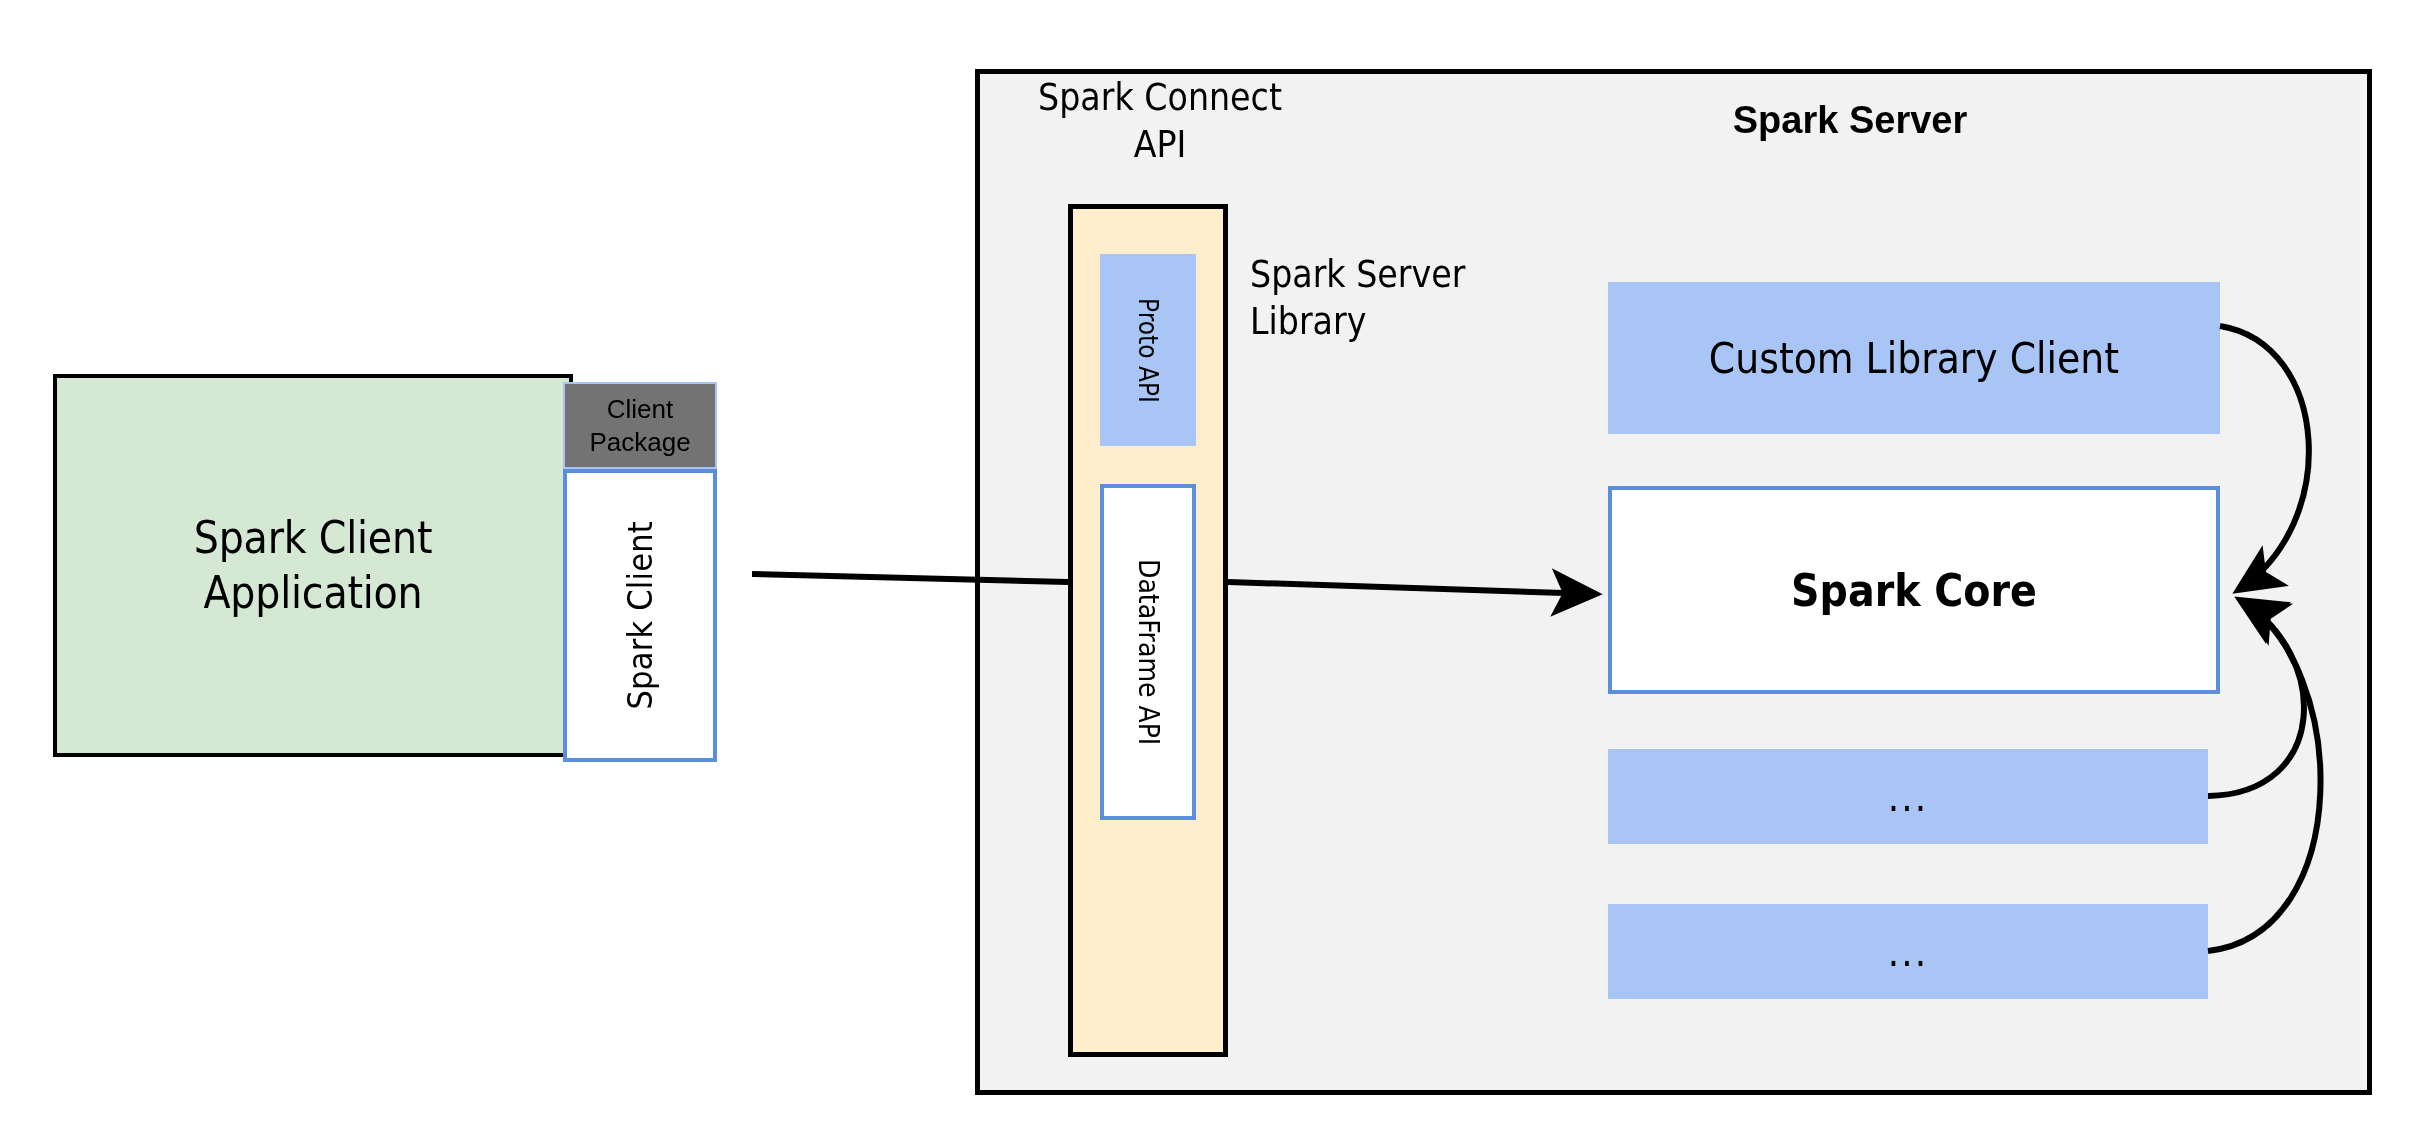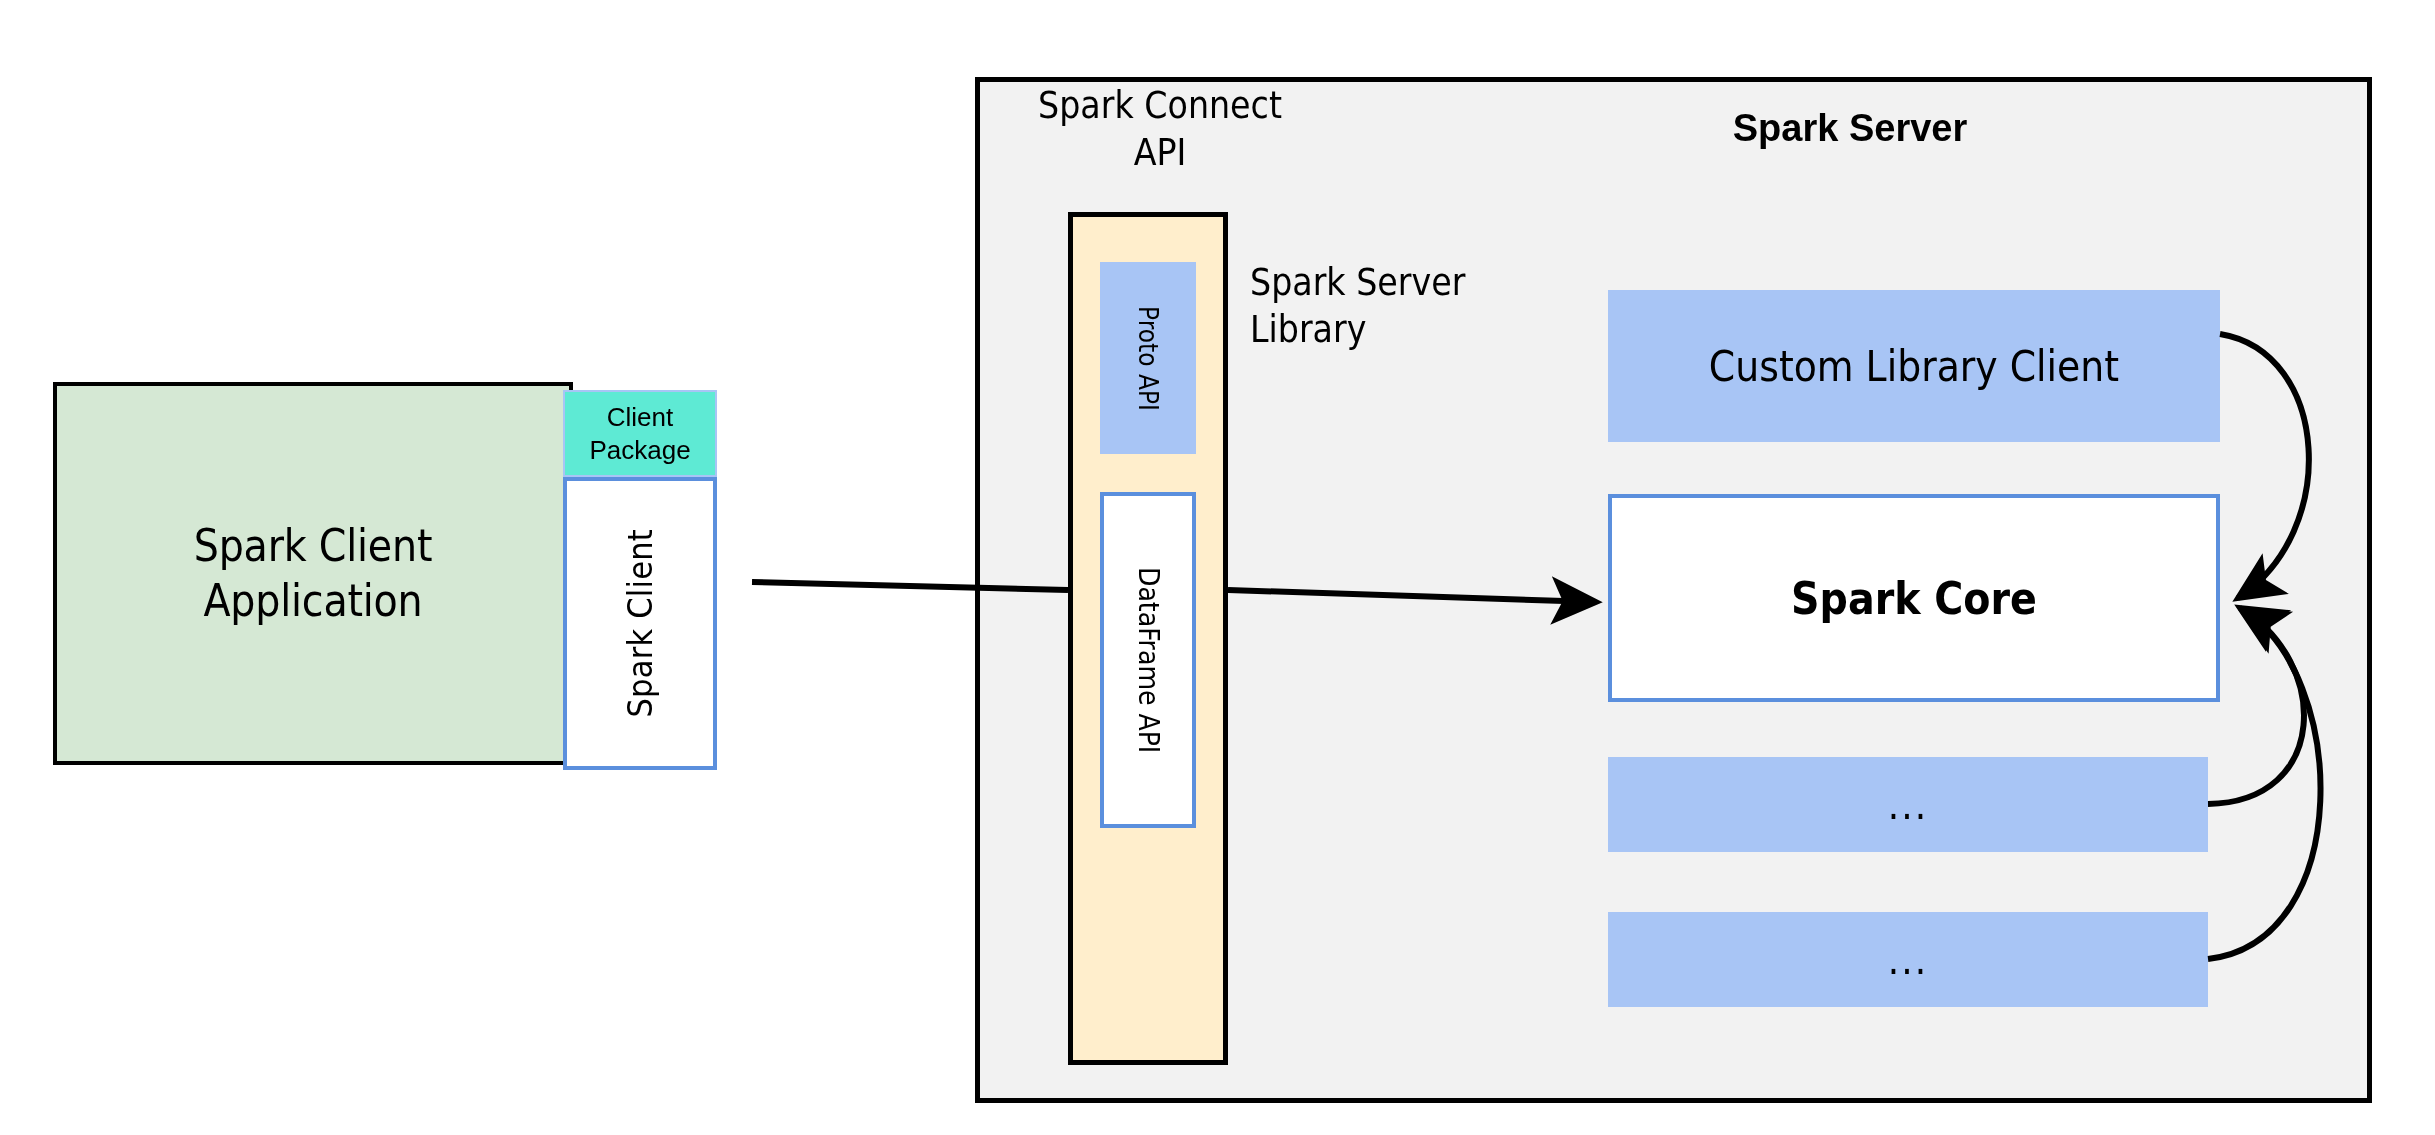--- a/index.html
+++ b/index.html
@@ -10,21 +10,21 @@
   body {
     width: 2435px;
     height: 1135px;
     position: relative;
     overflow: hidden;
     font-family: "DejaVu Sans", sans-serif;
   }
 
   #stage {
     position: absolute;
-    left: 0; top: 12px;
+    left: 0; top: 4px;
     width: 2435px;
     height: 799px;
   }
 
   .box {
     position: absolute;
     box-sizing: border-box;
     display: flex;
     align-items: center;
     justify-content: center;
@@ -48,21 +48,21 @@
     line-height: 1.24;
     letter-spacing: -0.2px;
     white-space: pre-line;
   }
 
   #client-package-box {
     left: 563px;
     top: 378px;
     width: 154px;
     height: 87px;
-    background: #5eead4;
+    background: #737373;
     border: 2px solid #a8c5f5;
     z-index: 4;
   }
   #client-package-label {
     font-family: "Liberation Sans", sans-serif;
     font-size: 26px;
     color: #000000;
     line-height: 1.24;
     white-space: pre-line;
   }

